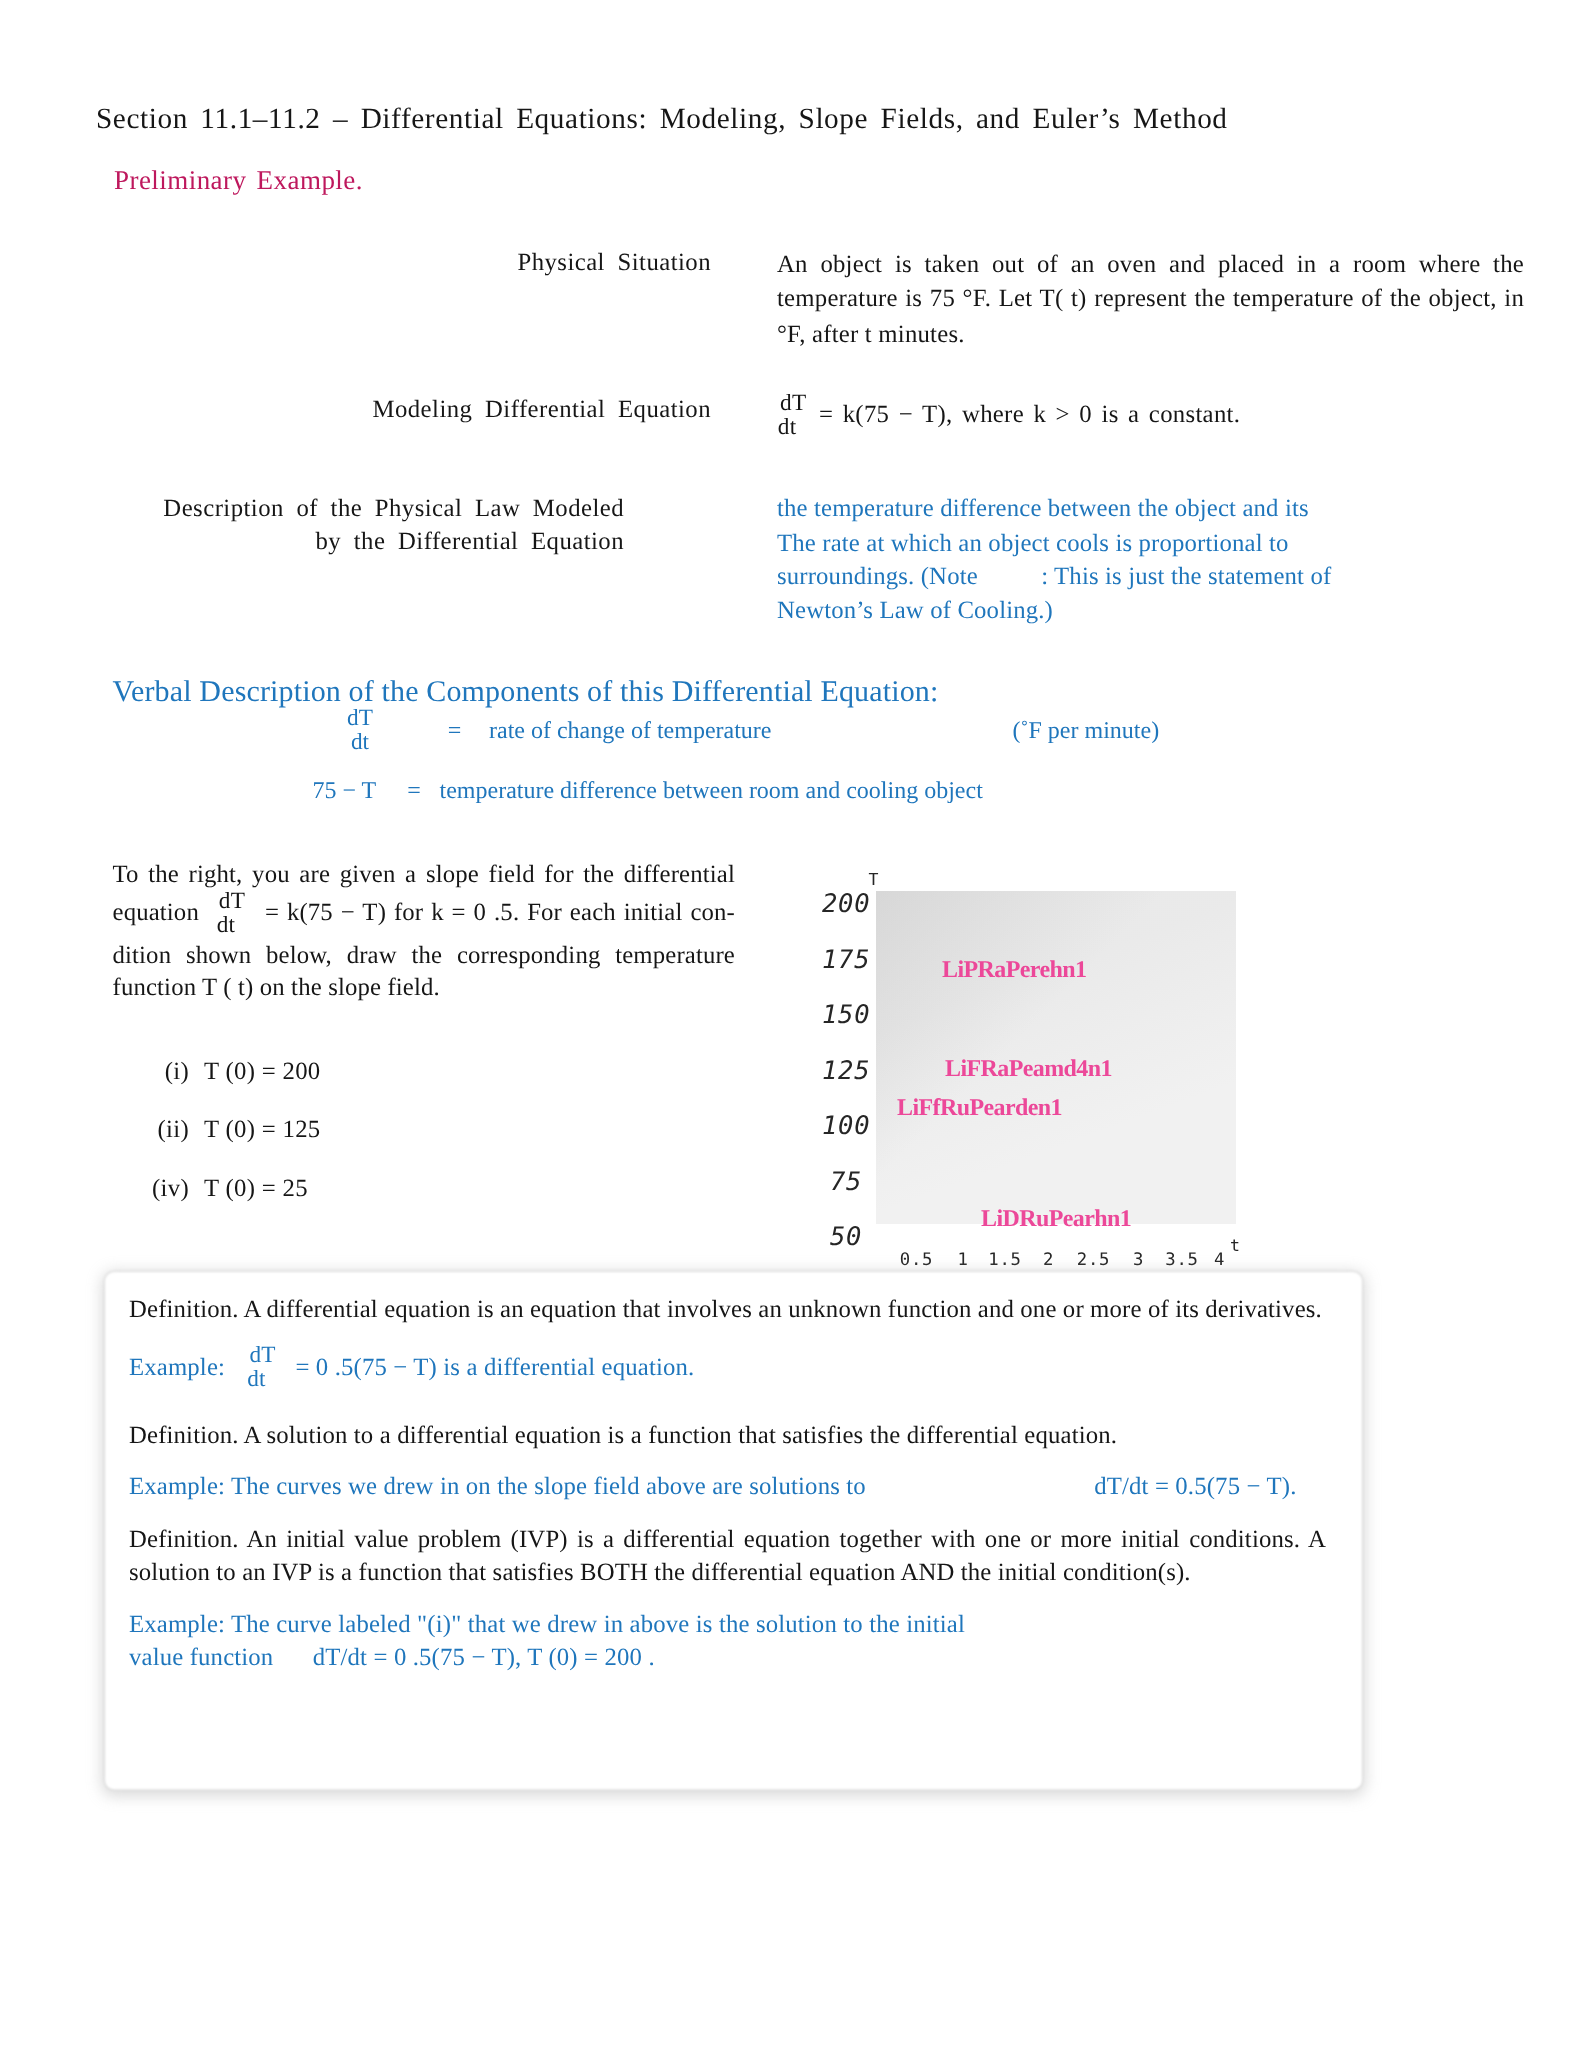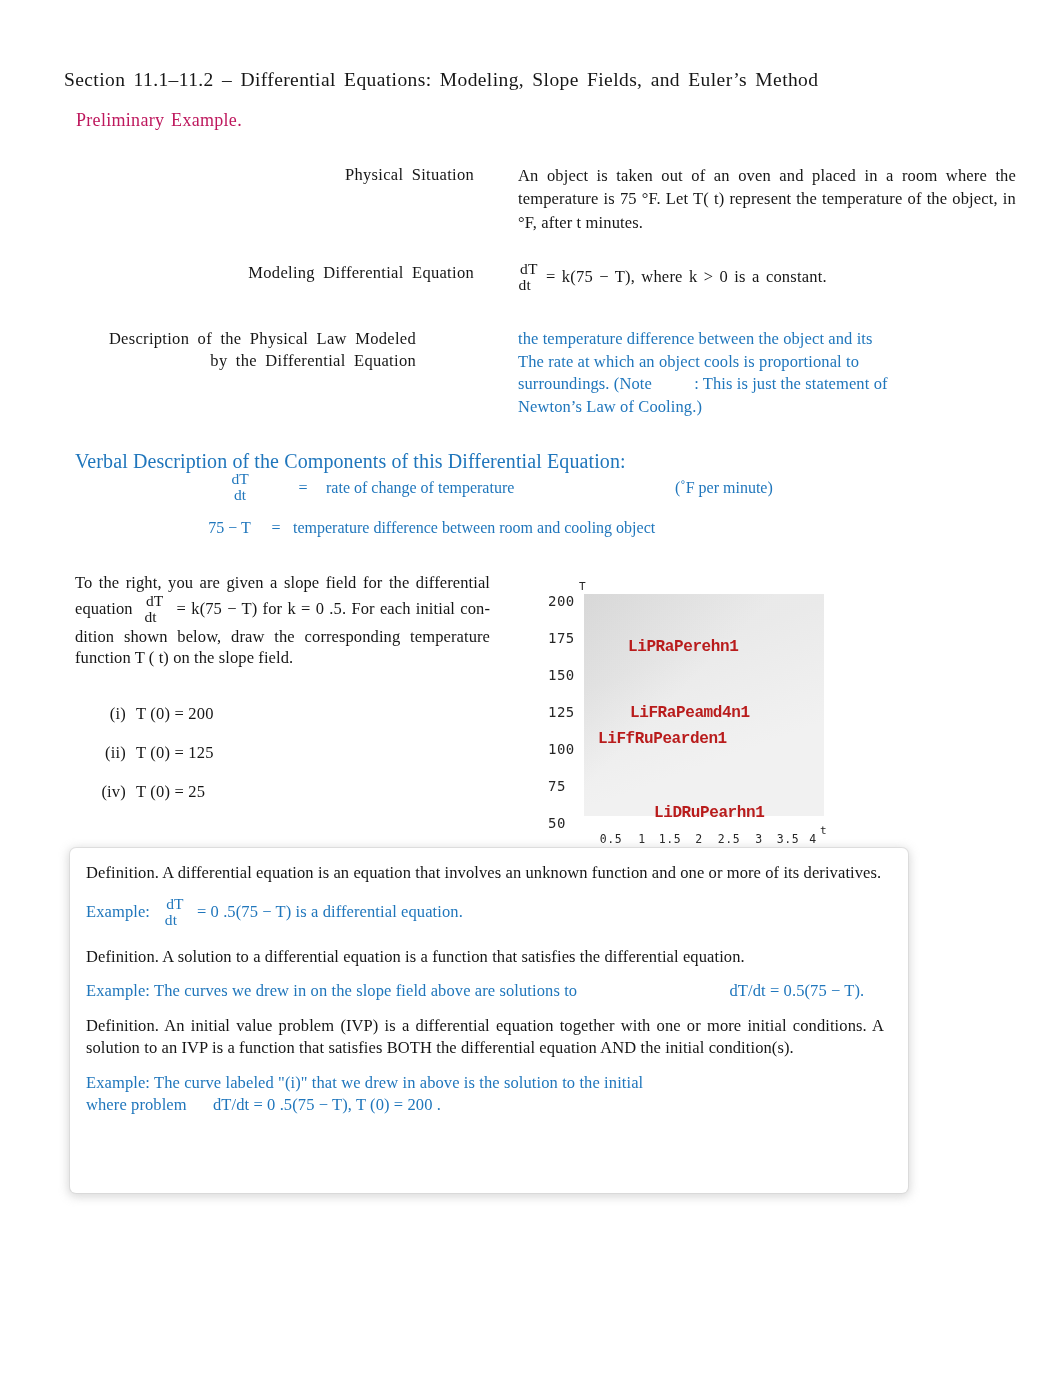--- a/index.html
+++ b/index.html
@@ -220,40 +220,41 @@
     position: absolute;
     left: 272px;
     top: 244px;
     font-family: "DejaVu Sans Mono", monospace;
     font-size: 11px;
     color: #262626;
   }
   .ytick {
     position: absolute;
     width: 32px;
-    text-align: left;
+    text-align: center;
     font-family: "DejaVu Sans Mono", monospace;
-    font-size: 14px;
+    font-size: 17px;
     color: #262626;
     letter-spacing: 0.5px;
+    font-style: italic;
   }
   .xtick {
     position: absolute;
     top: 252px;
     text-align: center;
     font-family: "DejaVu Sans Mono", monospace;
     font-size: 11.5px;
     color: #262626;
     letter-spacing: 0.5px;
     transform: translateX(-50%);
   }
   .curve-label {
     position: absolute;
-    color: #b91c1c;
-    font-family: Liberation Mono, monospace;
+    color: #ec4899;
+    font-family: Liberation Serif, serif;
     font-size: 16px;
     font-weight: bold;
     white-space: nowrap;
     letter-spacing: -0.4px;
   }
 
   
   .defbox {
     position: absolute;
     left: 70px;
@@ -443,20 +444,20 @@
 
       <p class="def-p blue-p">
         <span>Example: The curves we drew in on the slope field above are solutions to</span>
         <span style="display:inline-block;width:148px;"></span><span>dT/dt   =   0.5(75 − T).</span>
       </p>
 
       <p class="def-p">Definition.    An initial value problem  (IVP) is a differential equation together with one or more initial conditions. A solution to an IVP is a function that satisfies BOTH the differential equation AND the initial condition(s).</p>
 
       <p class="def-p blue-p" style="margin-bottom:0;">
         <span>Example: The curve labeled "(i)" that we drew in above is the solution to the initial</span><br>
-        <span>where problem</span>
+        <span>value function</span>
         <span style="display:inline-block;width:22px;"></span><span>dT/dt  = 0 .5(75 −  T),  T (0) = 200 .</span>
       </p>
 
     </div>
   </div>
 
 </div>
 
 </body></html>

